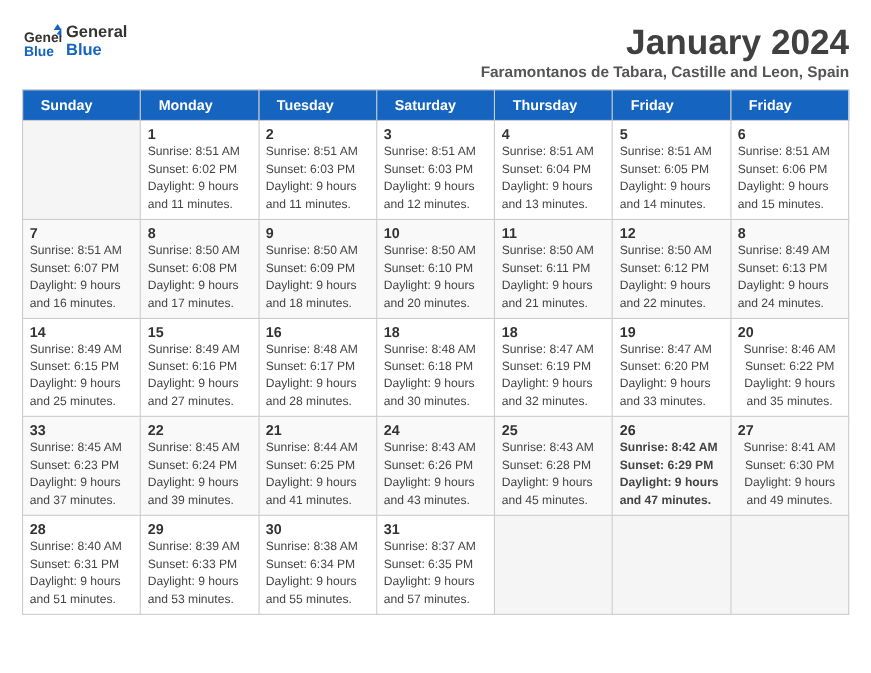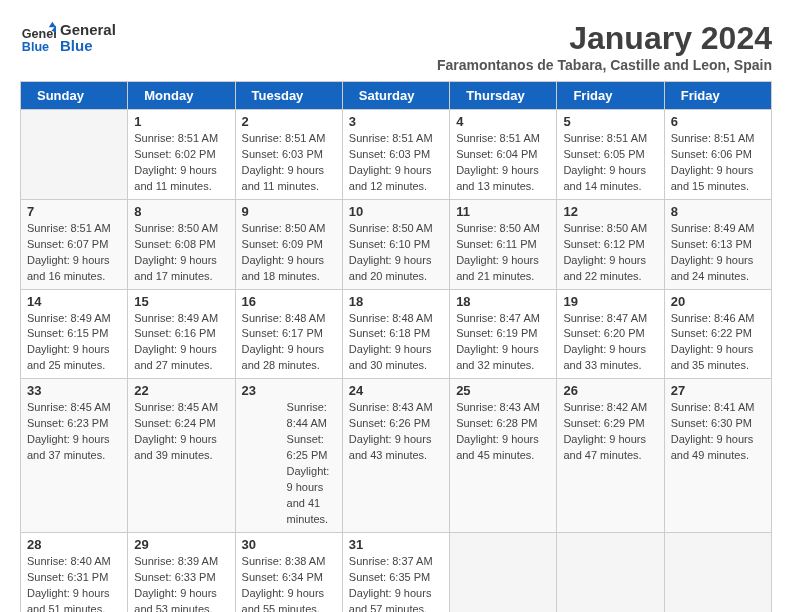--- a/index.html
+++ b/index.html
@@ -245,21 +245,21 @@
         </td>
         <td>
           <div class="day-num">19</div>
           <div class="day-info" style="white-space: pre-line;">Sunrise: 8:47 AM
 Sunset: 6:20 PM
 Daylight: 9 hours
 and 33 minutes.</div>
         </td>
         <td>
           <div class="day-num">20</div>
-          <div class="day-info" style="white-space: pre-line;">Sunrise: 8:46 AM
+          <div class="day-info" style="white-space: pre-line; text-align: center;">Sunrise: 8:46 AM
 Sunset: 6:22 PM
 Daylight: 9 hours
 and 35 minutes.</div>
         </td>
       </tr>
       <tr>
         <td>
           <div class="day-num">33</div>
           <div class="day-info" style="white-space: pre-line;">Sunrise: 8:45 AM
 Sunset: 6:23 PM
@@ -267,50 +267,50 @@
 and 37 minutes.</div>
         </td>
         <td>
           <div class="day-num">22</div>
           <div class="day-info" style="white-space: pre-line;">Sunrise: 8:45 AM
 Sunset: 6:24 PM
 Daylight: 9 hours
 and 39 minutes.</div>
         </td>
         <td>
-          <div class="day-num">23</div>
-          <div class="day-info" style="white-space: pre-line; margin-left: 45px;">Sunrise: 8:44 AM
+          <div class="day-num">21</div>
+          <div class="day-info" style="white-space: pre-line;">Sunrise: 8:44 AM
 Sunset: 6:25 PM
 Daylight: 9 hours
 and 41 minutes.</div>
         </td>
         <td>
           <div class="day-num">24</div>
           <div class="day-info" style="white-space: pre-line;">Sunrise: 8:43 AM
 Sunset: 6:26 PM
 Daylight: 9 hours
 and 43 minutes.</div>
         </td>
         <td>
           <div class="day-num">25</div>
           <div class="day-info" style="white-space: pre-line;">Sunrise: 8:43 AM
 Sunset: 6:28 PM
 Daylight: 9 hours
 and 45 minutes.</div>
         </td>
         <td>
           <div class="day-num">26</div>
-          <div class="day-info" style="white-space: pre-line;">Sunrise: 8:42 AM
+          <div class="day-info" style="white-space: pre-line; font-weight: bold;">Sunrise: 8:42 AM
 Sunset: 6:29 PM
 Daylight: 9 hours
 and 47 minutes.</div>
         </td>
         <td>
           <div class="day-num">27</div>
-          <div class="day-info" style="white-space: pre-line;">Sunrise: 8:41 AM
+          <div class="day-info" style="white-space: pre-line; text-align: center;">Sunrise: 8:41 AM
 Sunset: 6:30 PM
 Daylight: 9 hours
 and 49 minutes.</div>
         </td>
       </tr>
       <tr>
         <td>
           <div class="day-num">28</div>
           <div class="day-info" style="white-space: pre-line;">Sunrise: 8:40 AM
 Sunset: 6:31 PM

